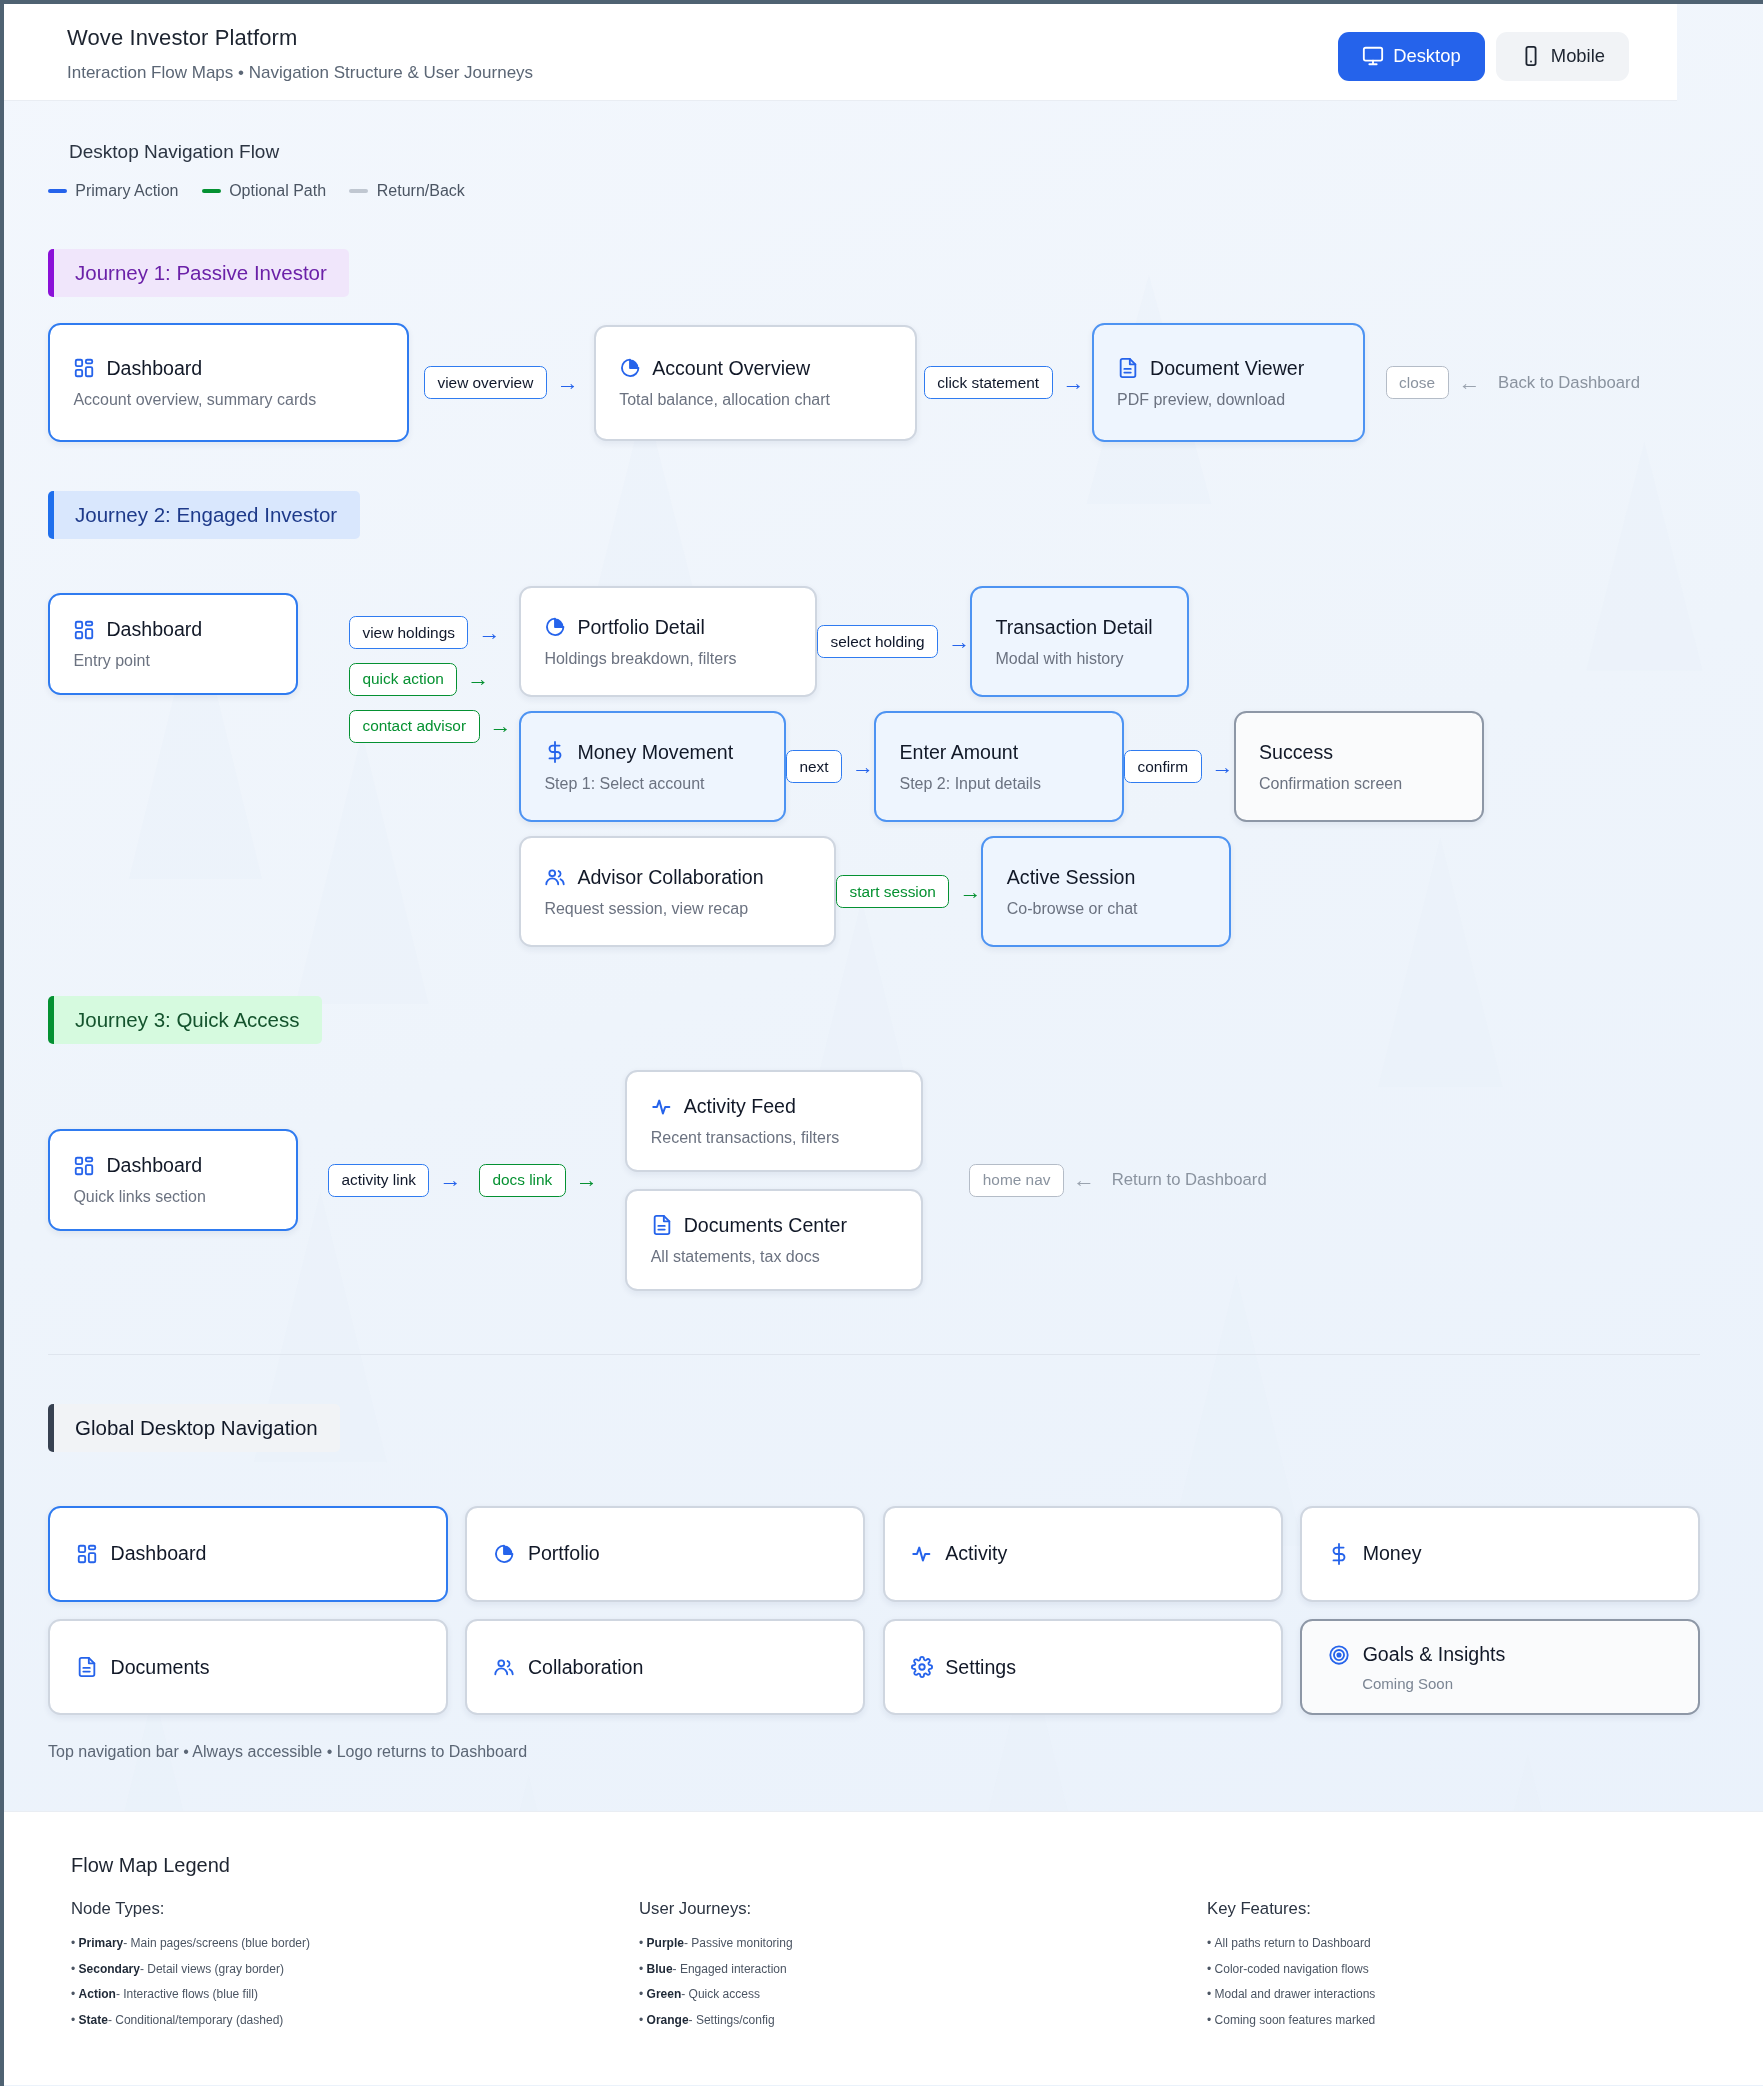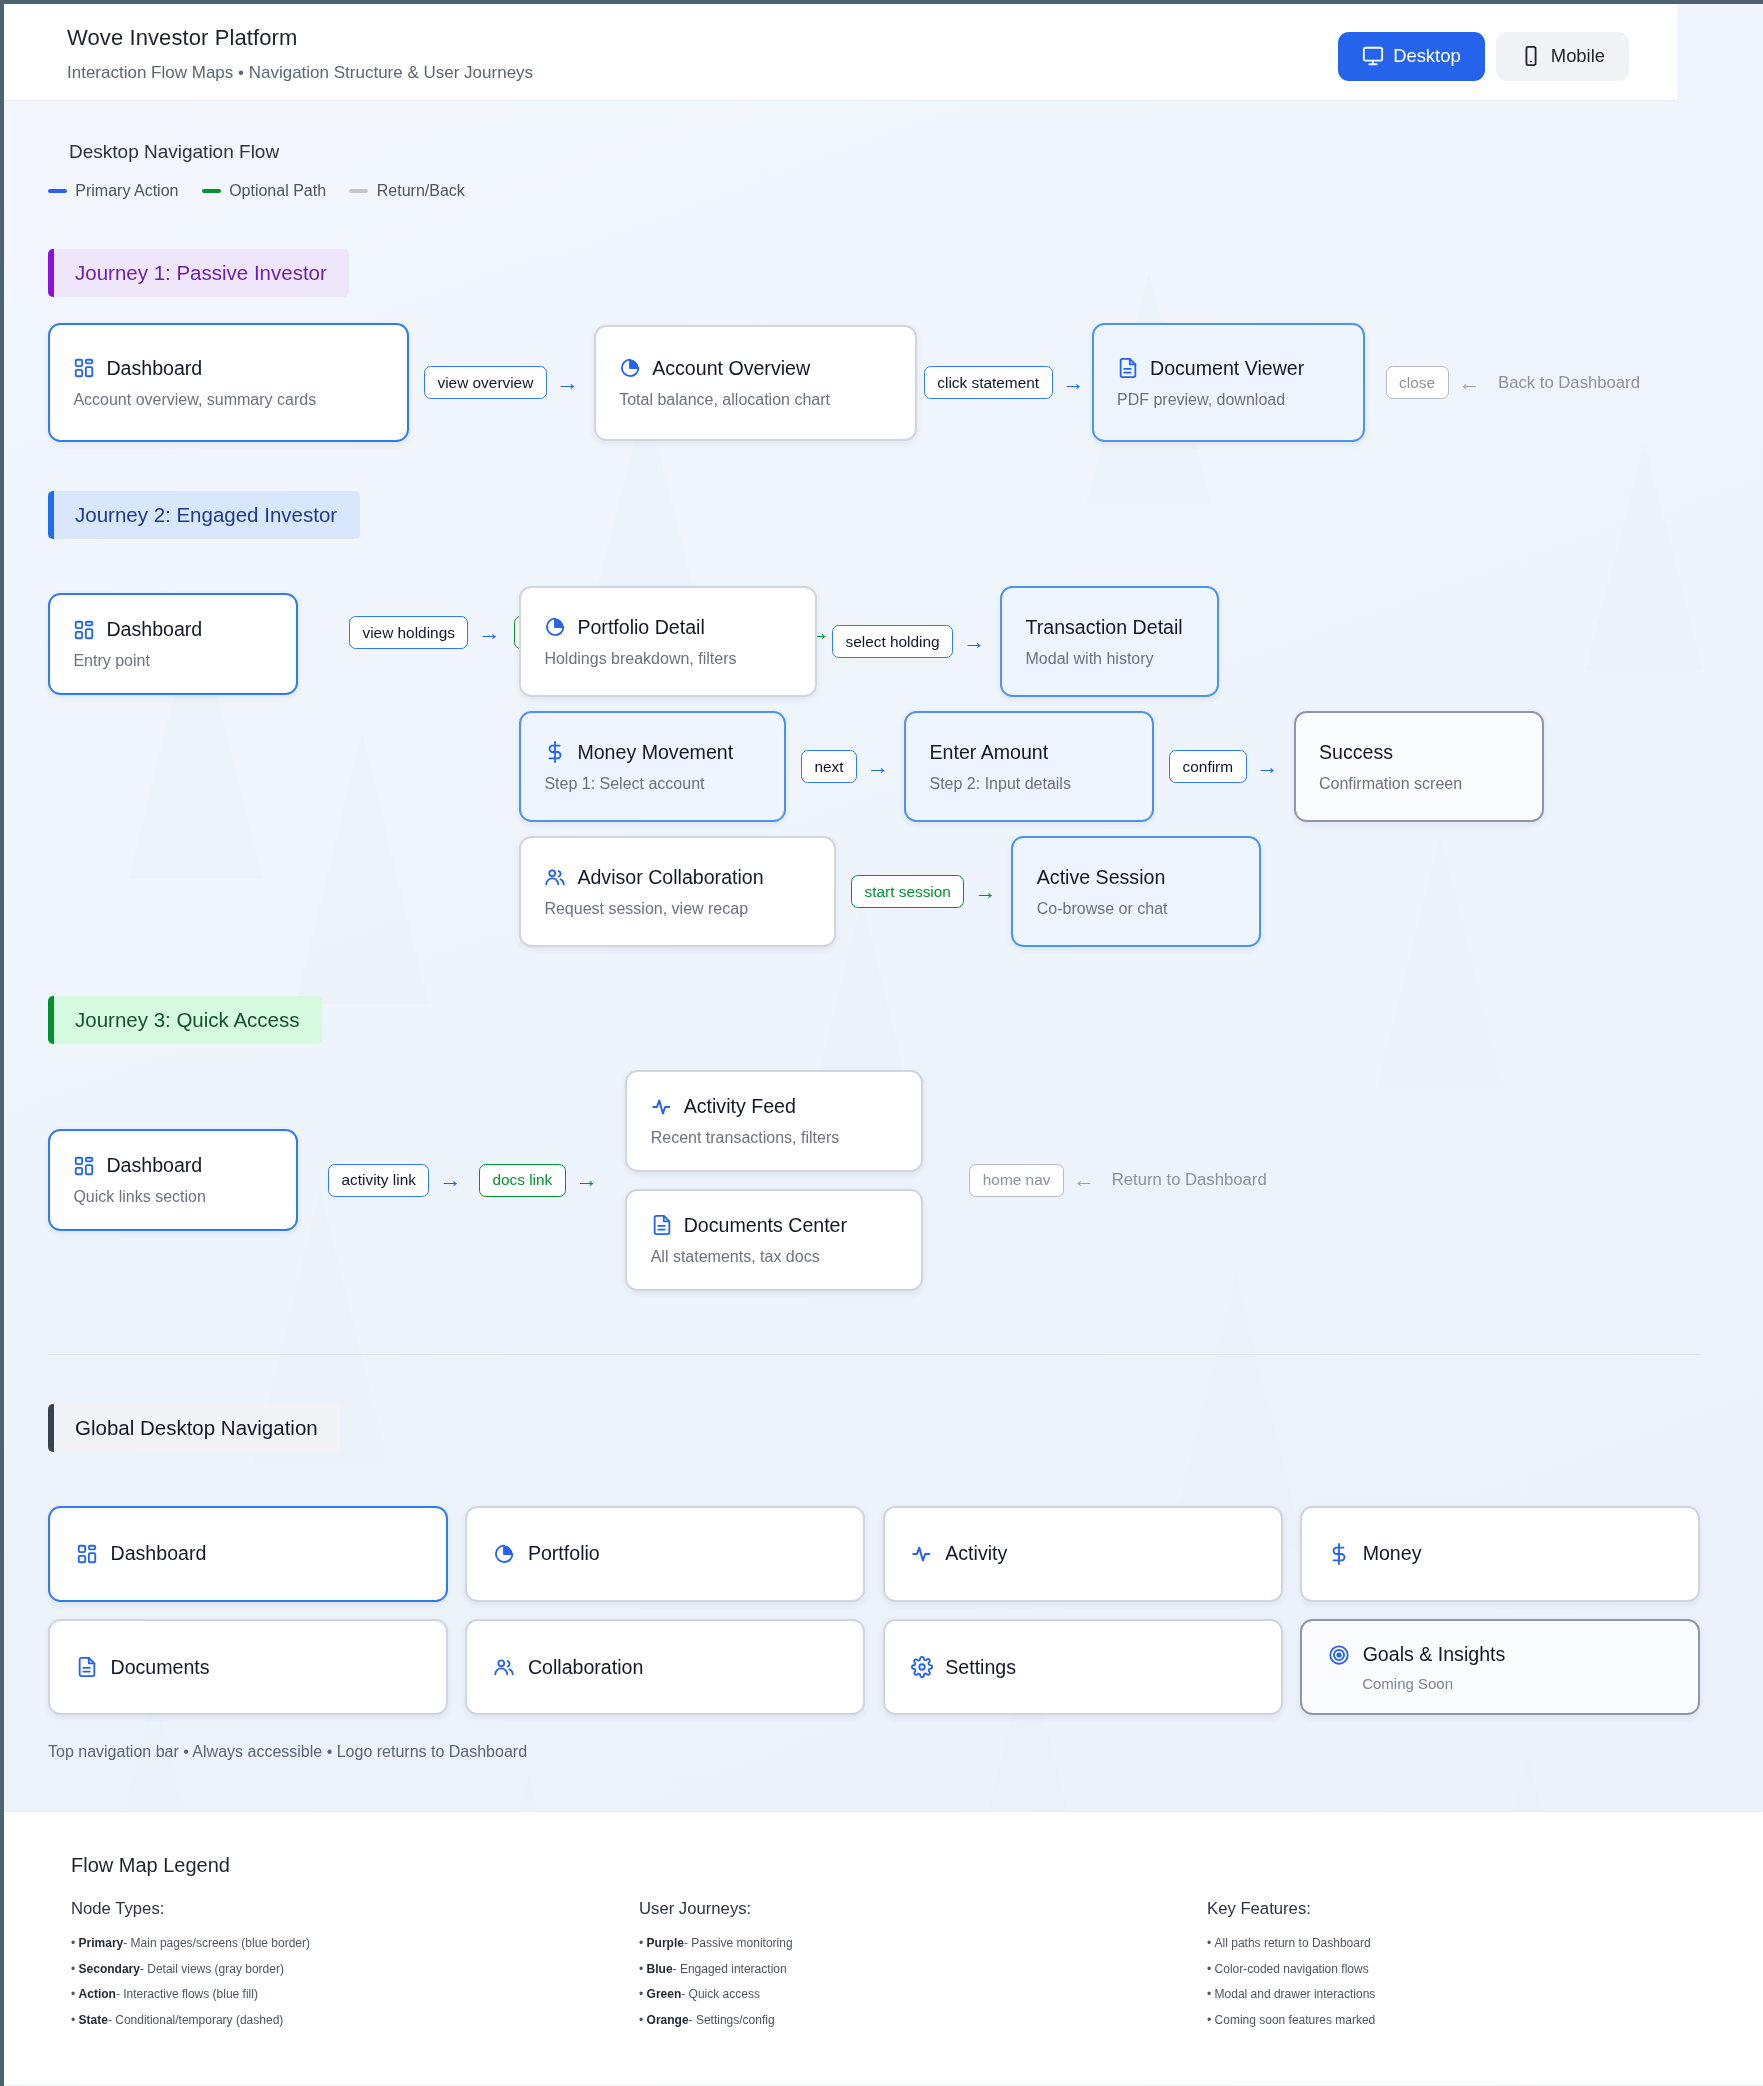--- a/index.html
+++ b/index.html
@@ -93,23 +93,23 @@
   
   .j1row { display:flex; align-items:center; }
   .j1 .n1 { width:361px; height:119px; }
   .j1 .n2 { width:323px; height:116px; }
   .j1 .n3 { width:273px; height:119px; }
 
   
   .j2wrap { display:flex; align-items:flex-start; }
   .j2-left { width:250px; padding-top:28px; }
   .j2-left .node { width:250px; height:102px; }
-  .j2-conns { width:179px; padding-top:51px; display:flex; flex-direction:row; gap:13.4px; align-items:flex-start; padding-left:51px; }
+  .j2-conns { width:179px; padding-top:51px; display:flex; flex-direction:column; gap:13.4px; align-items:flex-start; padding-left:51px; }
   .j2-right { flex:1; display:flex; flex-direction:column; gap:14px; padding-left:42px; padding-top:21px; }
-  .j2r-row { display:flex; align-items:center; gap:15px; }
+  .j2r-row { display:flex; align-items:center; }
   .j2 .pd { width:298px; height:111px; }
   .j2 .td { width:219px; height:111px; }
   .j2 .mm { width:267px; height:111px; }
   .j2 .ea { width:250px; height:111px; }
   .j2 .su { width:250px; height:111px; }
   .j2 .ac { width:317px; height:111px; }
   .j2 .as { width:250px; height:111px; }
 
   
   .j3wrap { display:flex; align-items:center; }

